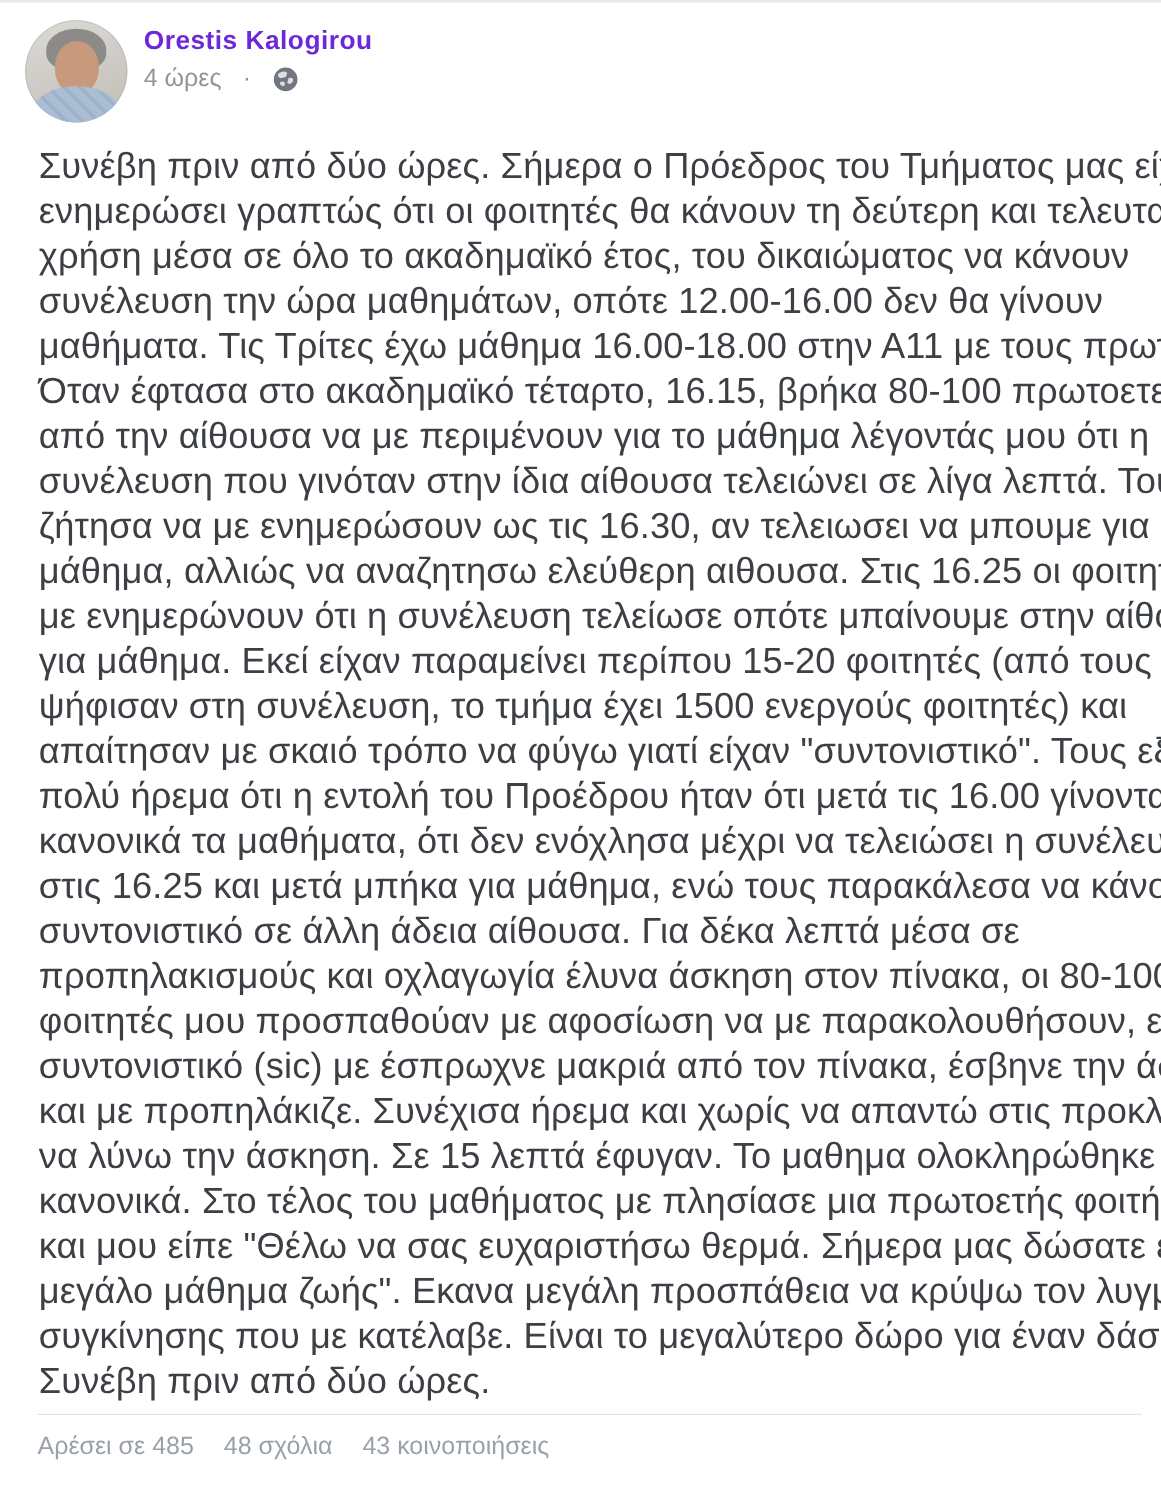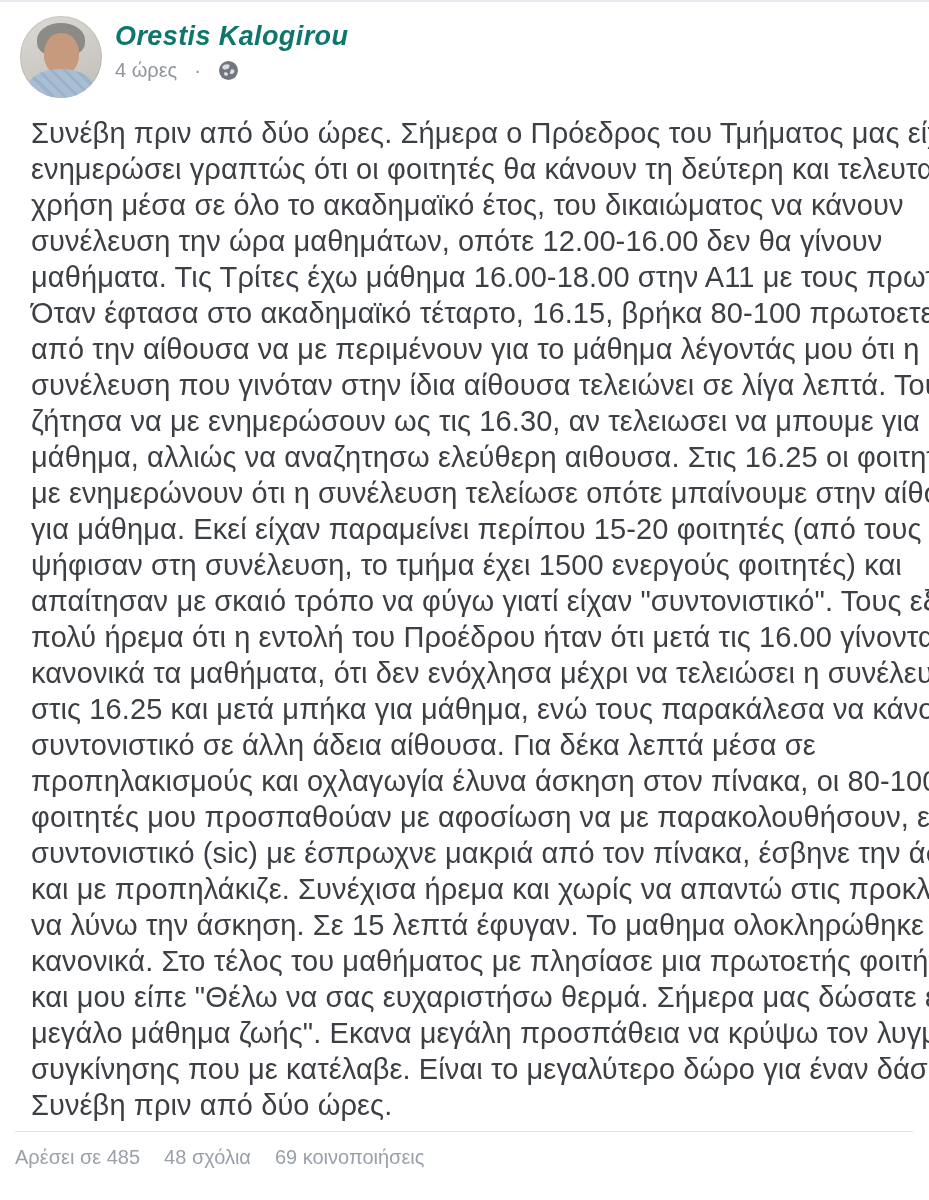--- a/index.html
+++ b/index.html
@@ -50,29 +50,28 @@
     position: absolute; bottom: -9px; left: 7px;
     width: 68px; height: 38px;
     background: repeating-linear-gradient(45deg, #a9bdd3 0 6px, #9cb2cb 6px 9px);
     border-radius: 50% 50% 0 0;
   }
   .header-info {
     margin-left: 13px;
     padding-top: 5px;
   }
   .author-name {
-    color: #0f766e;
+    color: #6d28d9;
     font-weight: bold;
-    font-size: 27px;
+    font-size: 21px;
     letter-spacing: 0.4px;
     line-height: 1.15;
     text-decoration: none;
     cursor: pointer;
     display: inline-block;
-    font-style: italic;
   }
   .meta-line {
     margin-top: 7px;
     display: flex;
     align-items: center;
     gap: 17px;
     color: #90949c;
     font-size: 20px;
   }
   .meta-timestamp { cursor: pointer; }
@@ -87,21 +86,21 @@
     margin: 16px;
     font-size: 29px;
     line-height: 36px;
     color: #3c3f44;
     white-space: pre;
     letter-spacing: 0.1px;
   }
   
   .post-footer {
     position: absolute;
-    left: 15px;
+    left: 30px;
     right: 16px;
     bottom: 0;
     height: 54px;
     border-top: 1px solid #e2e3e7;
     padding-top: 14px;
     box-sizing: content-box;
   }
   .footer-stats {
     display: flex;
     gap: 24px;
@@ -166,17 +165,17 @@
 και μου είπε "Θέλω να σας ευχαριστήσω θερμά. Σήμερα μας δώσατε ένα
 μεγάλο μάθημα ζωής". Εκανα μεγάλη προσπάθεια να κρύψω τον λυγμό
 συγκίνησης που με κατέλαβε. Είναι το μεγαλύτερο δώρο για έναν δάσκαλο.
 Συνέβη πριν από δύο ώρες.</p>
   </div>
 
   <div class="post-footer">
     <div class="footer-stats">
       <span>Αρέσει σε 485</span>
       <span>48 σχόλια</span>
-      <span>69 κοινοποιήσεις</span>
+      <span>43 κοινοποιήσεις</span>
     </div>
   </div>
 
 </div>
 
 </body></html>

